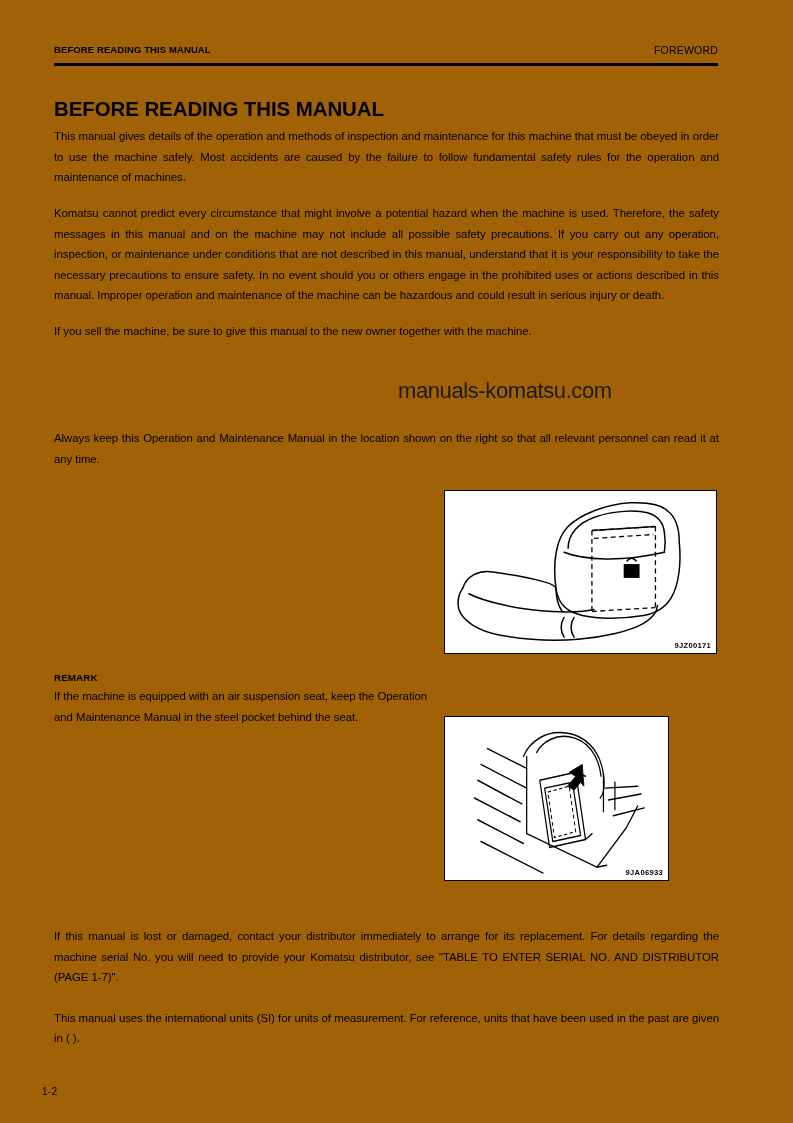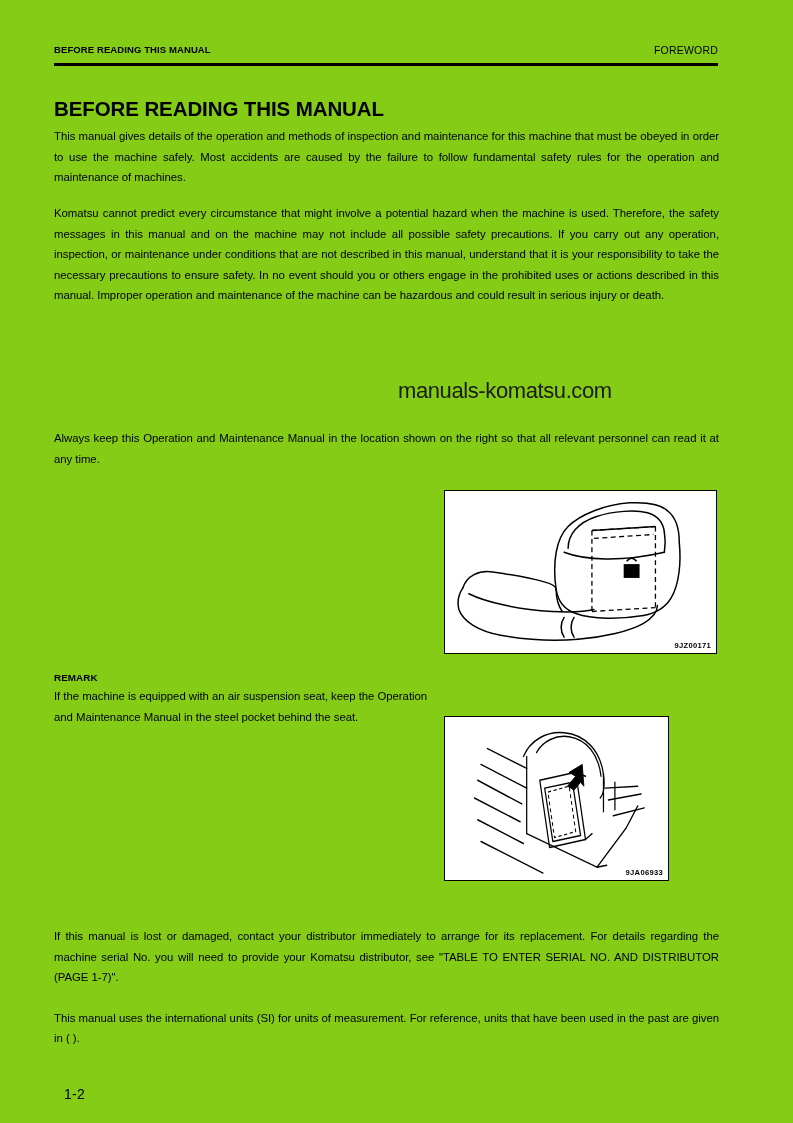--- a/index.html
+++ b/index.html
@@ -8,21 +8,21 @@
     background: #ffffff;
   }
   body {
     font-family: "Liberation Sans", sans-serif;
     color: #000000;
   }
   #page {
     position: relative;
     width: 793px;
     height: 1123px;
-    background: #84cc16;
+    background: #a16207;
     overflow: hidden;
   }
 
   
   #page-header {
     position: absolute;
     left: 54px;
     top: 44px;
     width: 664px;
     height: 22px;
@@ -154,23 +154,23 @@
     font-family: "Liberation Sans", sans-serif;
     letter-spacing: 0.3px;
     font-weight: bold;
     white-space: nowrap;
     margin-left: 36px;
   }
 
   
   #page-footer {
     position: absolute;
-    left: 64px;
+    left: 42px;
     top: 1086px;
-    font-size: 14px;
+    font-size: 10px;
     letter-spacing: 0.3px;
     text-align: center;
   }
 </style>
 </head>
 <body>
 
 <div id="page">
 
   <div id="page-header">
@@ -180,20 +180,21 @@
   <div id="header-rule"></div>
 
   <div id="content">
     <h1 id="doc-title">BEFORE READING THIS MANUAL</h1>
 
     <p class="para">This manual gives details of the operation and methods of inspection and maintenance for this machine that must be obeyed in order to use the machine safely. Most accidents are caused by the failure to follow fundamental safety rules for the operation and maintenance of machines.</p>
 
 
     <p class="para">Komatsu cannot predict every circumstance that might involve a potential hazard when the machine is used. Therefore, the safety messages in this manual and on the machine may not include all possible safety precautions. If you carry out any operation, inspection, or maintenance under conditions that are not described in this manual, understand that it is your responsibility to take the necessary precautions to ensure safety. In no event should you or others engage in the prohibited uses or actions described in this manual. Improper operation and maintenance of the machine can be hazardous and could result in serious injury or death.</p>
 
+    <p class="para" id="para-sell">If you sell the machine, be sure to give this manual to the new owner together with the machine.</p>
   </div>
 
   <div id="watermark">manuals-komatsu.com</div>
 
   <div id="storing-block">
     <p class="para">Always keep this Operation and Maintenance Manual in the location shown on the right so that all relevant personnel can read it at any time.</p>
   </div>
 
   <div class="figure" id="figure-1">
     <svg viewBox="0 0 273 164" preserveAspectRatio="none">

